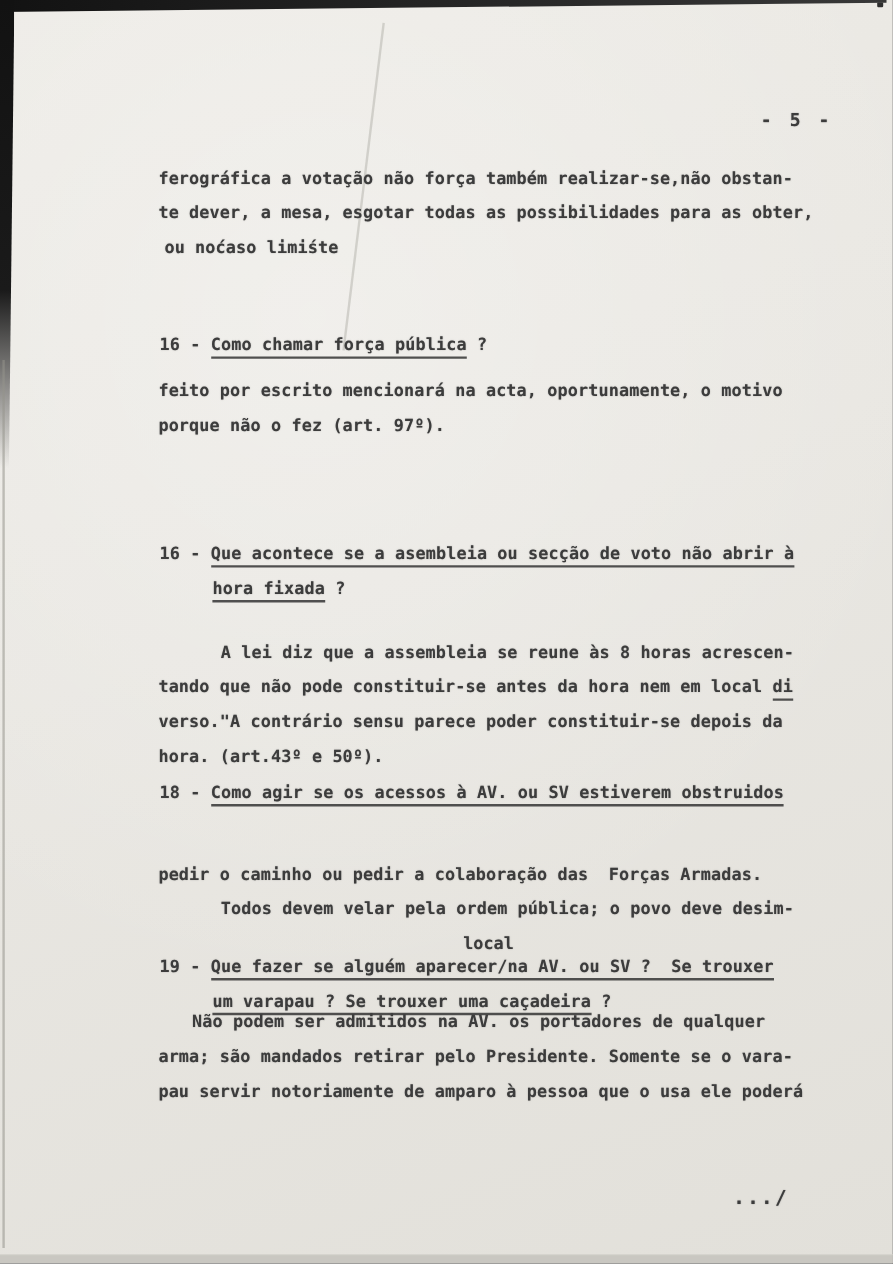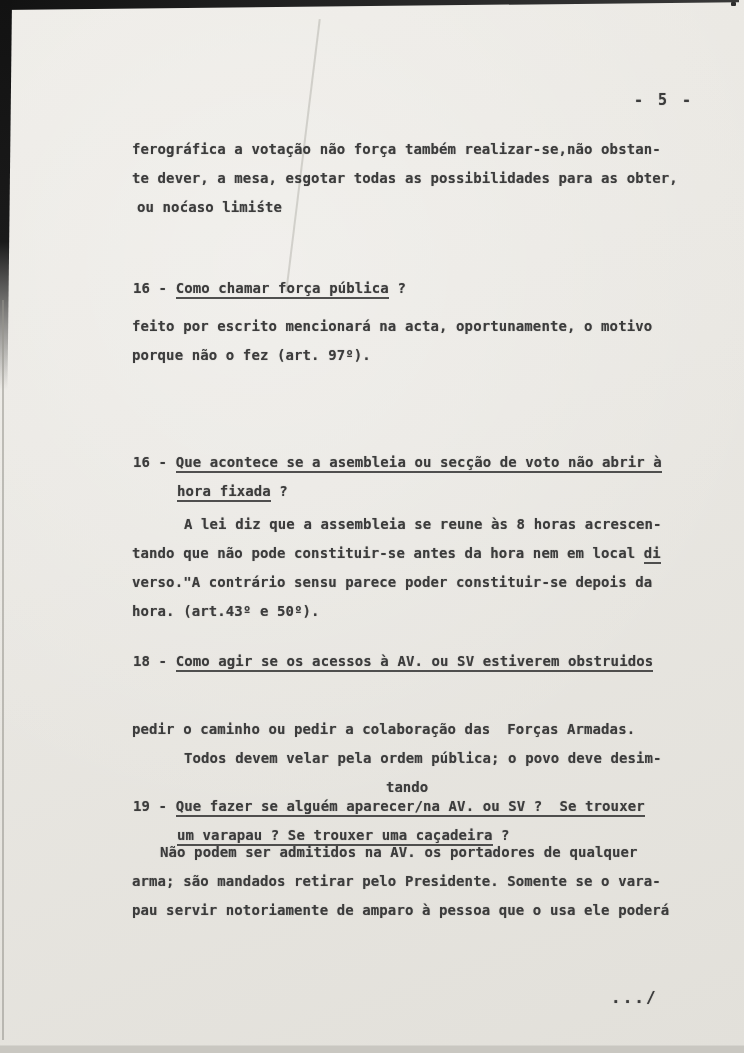--- a/index.html
+++ b/index.html
@@ -65,36 +65,36 @@
   </div>
   <div class="tblock" style="top:312px">
     <div class="tline">feito por escrito mencionará na acta, oportunamente, o motivo</div>
     <div class="tline">porque não o fez (art. 97º).</div>
   </div>
 
   <div class="tblock" style="top:448px;left:133px">
     <div class="tline"><span>16 - </span><span class="u">Que acontece se a asembleia ou secção de voto não abrir à</span></div>
     <div class="tline h2nd"><span class="u">hora fixada</span><span> ?</span></div>
   </div>
-  <div class="tblock" style="top:510px">
+  <div class="tblock" style="top:530px">
     <div class="tline pl52">A lei diz que a assembleia se reune às 8 horas acrescen-</div>
     <div class="tline"><span>tando que não pode constituir-se antes da hora nem em local </span><span class="u">di</span></div>
     <div class="tline">verso."A contrário sensu parece poder constituir-se depois da</div>
     <div class="tline">hora. (art.43º e 50º).</div>
   </div>
 
   <div class="tblock" style="top:647px;left:133px">
     <div class="tline"><span>18 - </span><span class="u">Como agir se os acessos à AV. ou SV estiverem obstruidos</span></div>
   </div>
   <div class="tblock" style="top:715px">
     <div class="tline">pedir o caminho ou pedir a colaboração das  Forças Armadas.</div>
     <div class="tline pl52">Todos devem velar pela ordem pública; o povo deve desim-</div>
   </div>
 
-  <div class="armado">tando</div>
+  <div class="armado">local</div>
   <div class="tblock" style="top:792px;left:133px">
     <div class="tline"><span>19 - </span><span class="u">Que fazer se alguém aparecer/na AV. ou SV ?  Se trouxer</span></div>
     <div class="tline h2nd"><span class="u">um varapau ? Se trouxer uma caçadeira</span><span> ?</span></div>
   </div>
   <div class="tblock" style="top:838px">
     <div class="tline pl28">Não podem ser admitidos na AV. os portadores de qualquer</div>
     <div class="tline">arma; são mandados retirar pelo Presidente. Somente se o vara-</div>
     <div class="tline">pau servir notoriamente de amparo à pessoa que o usa ele poderá</div>
   </div>
 

